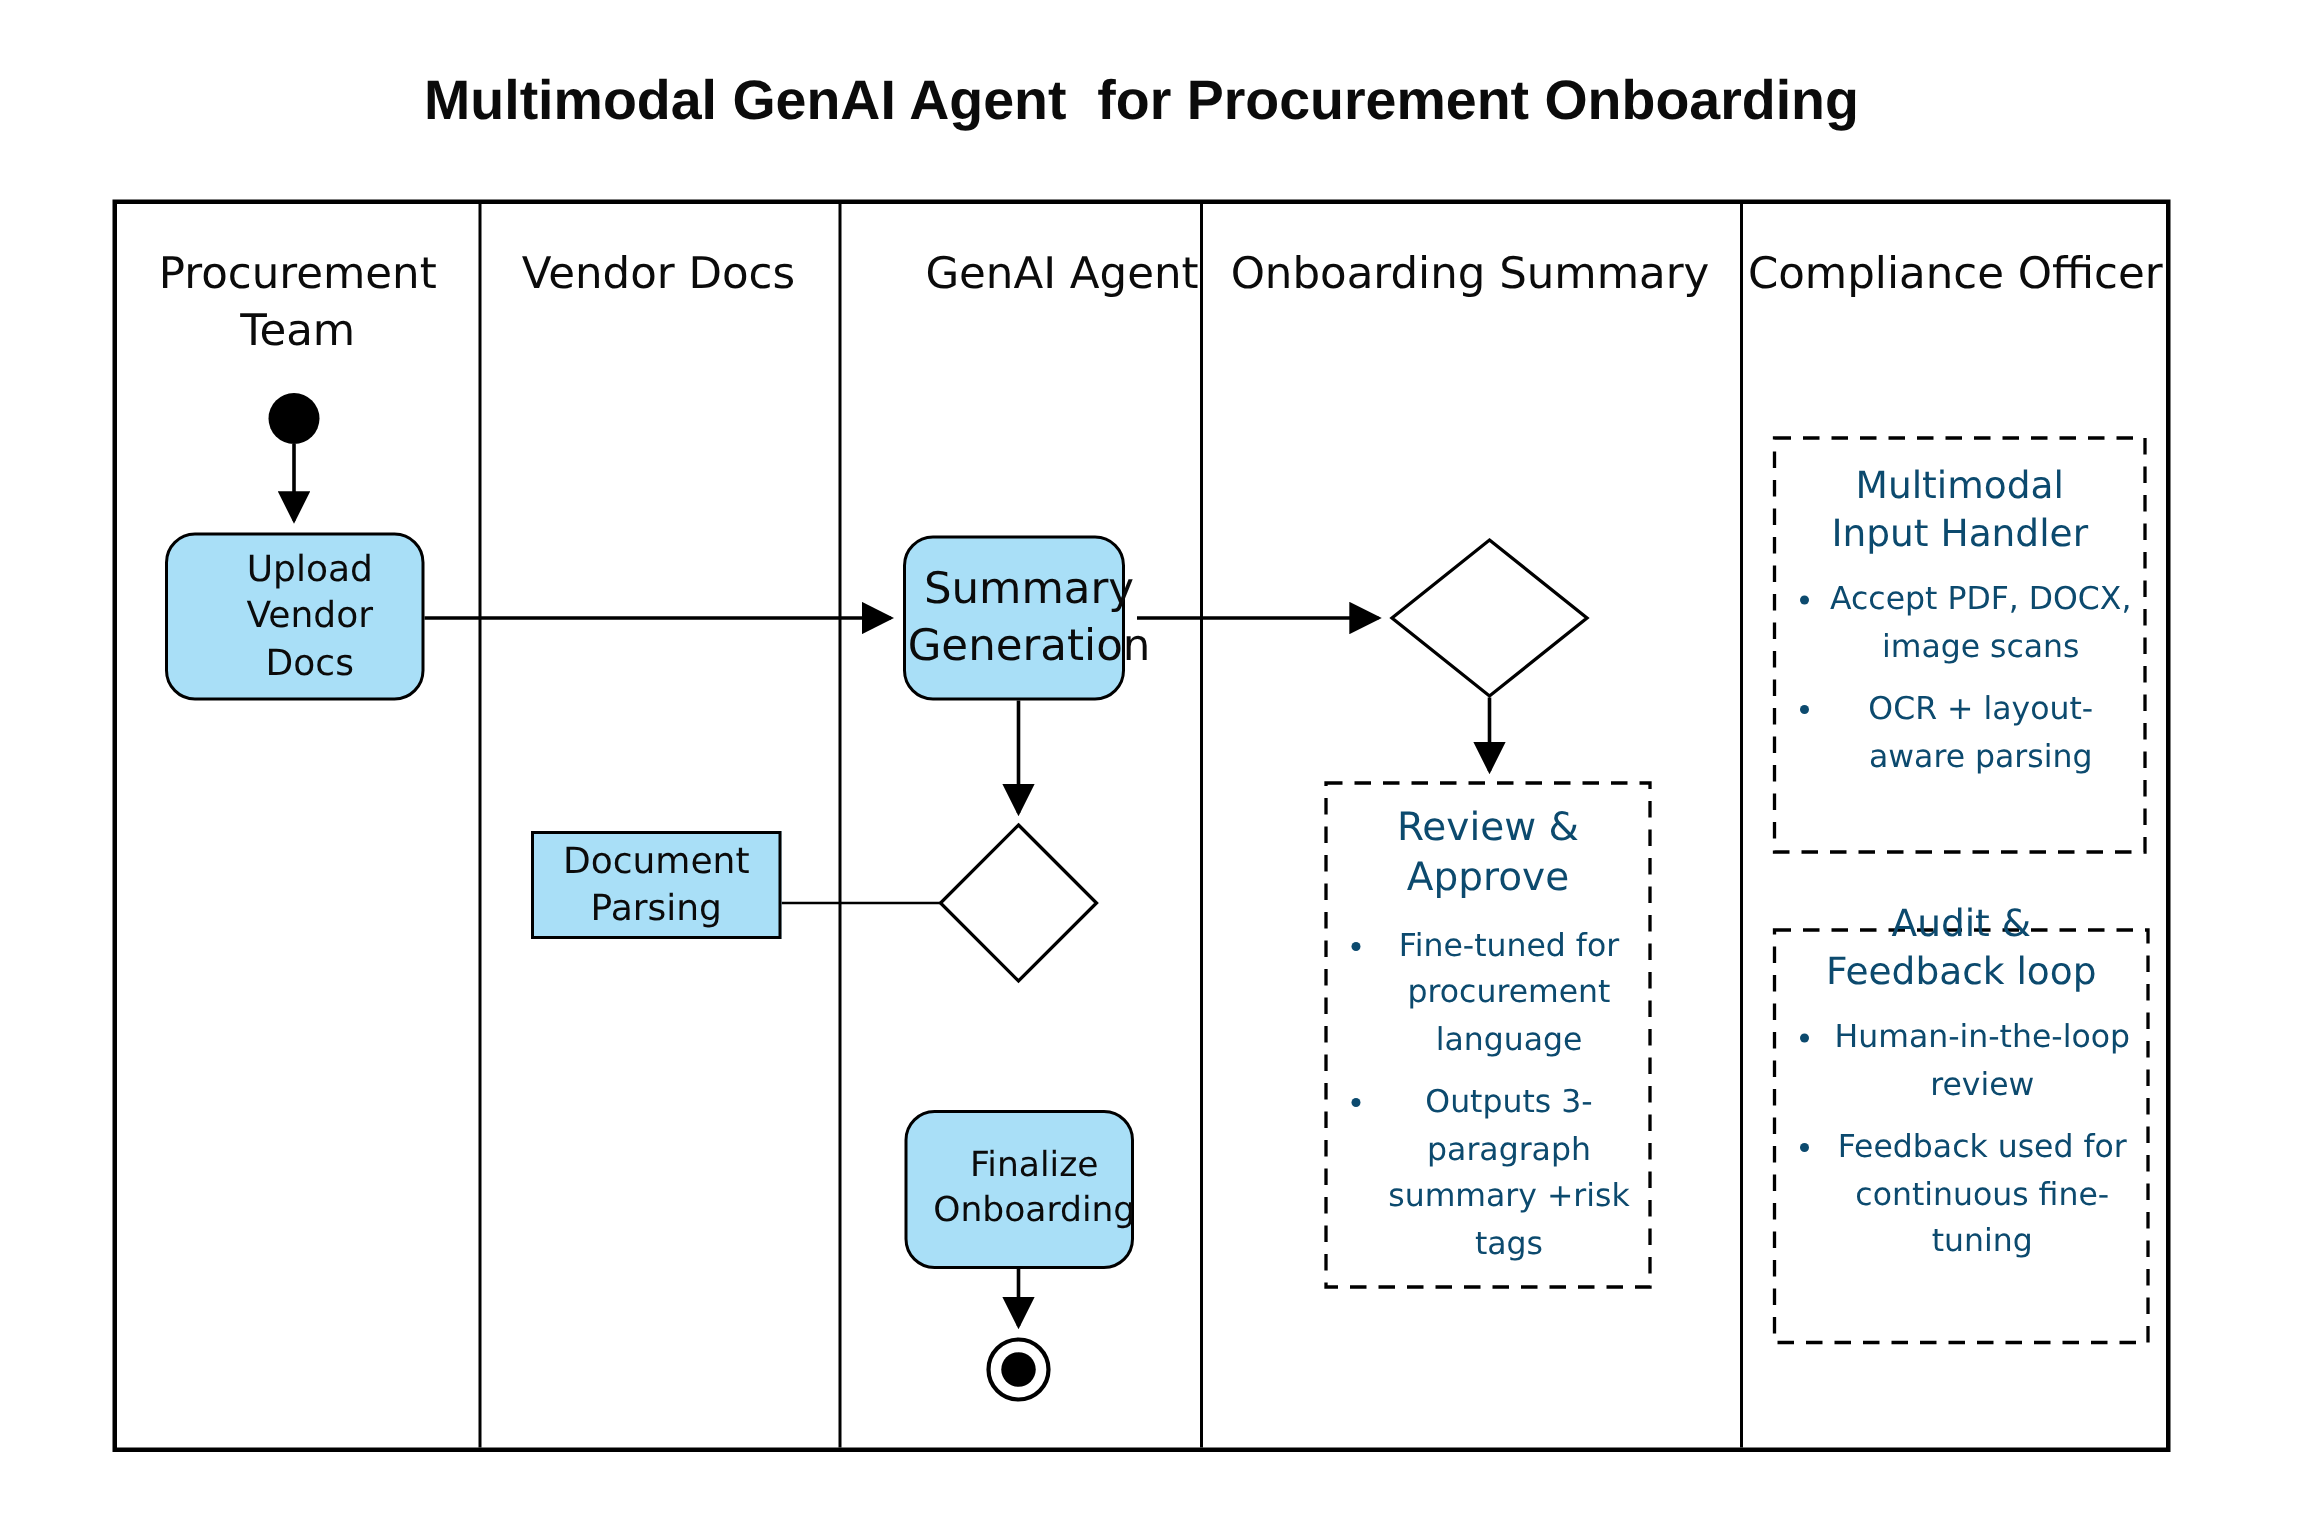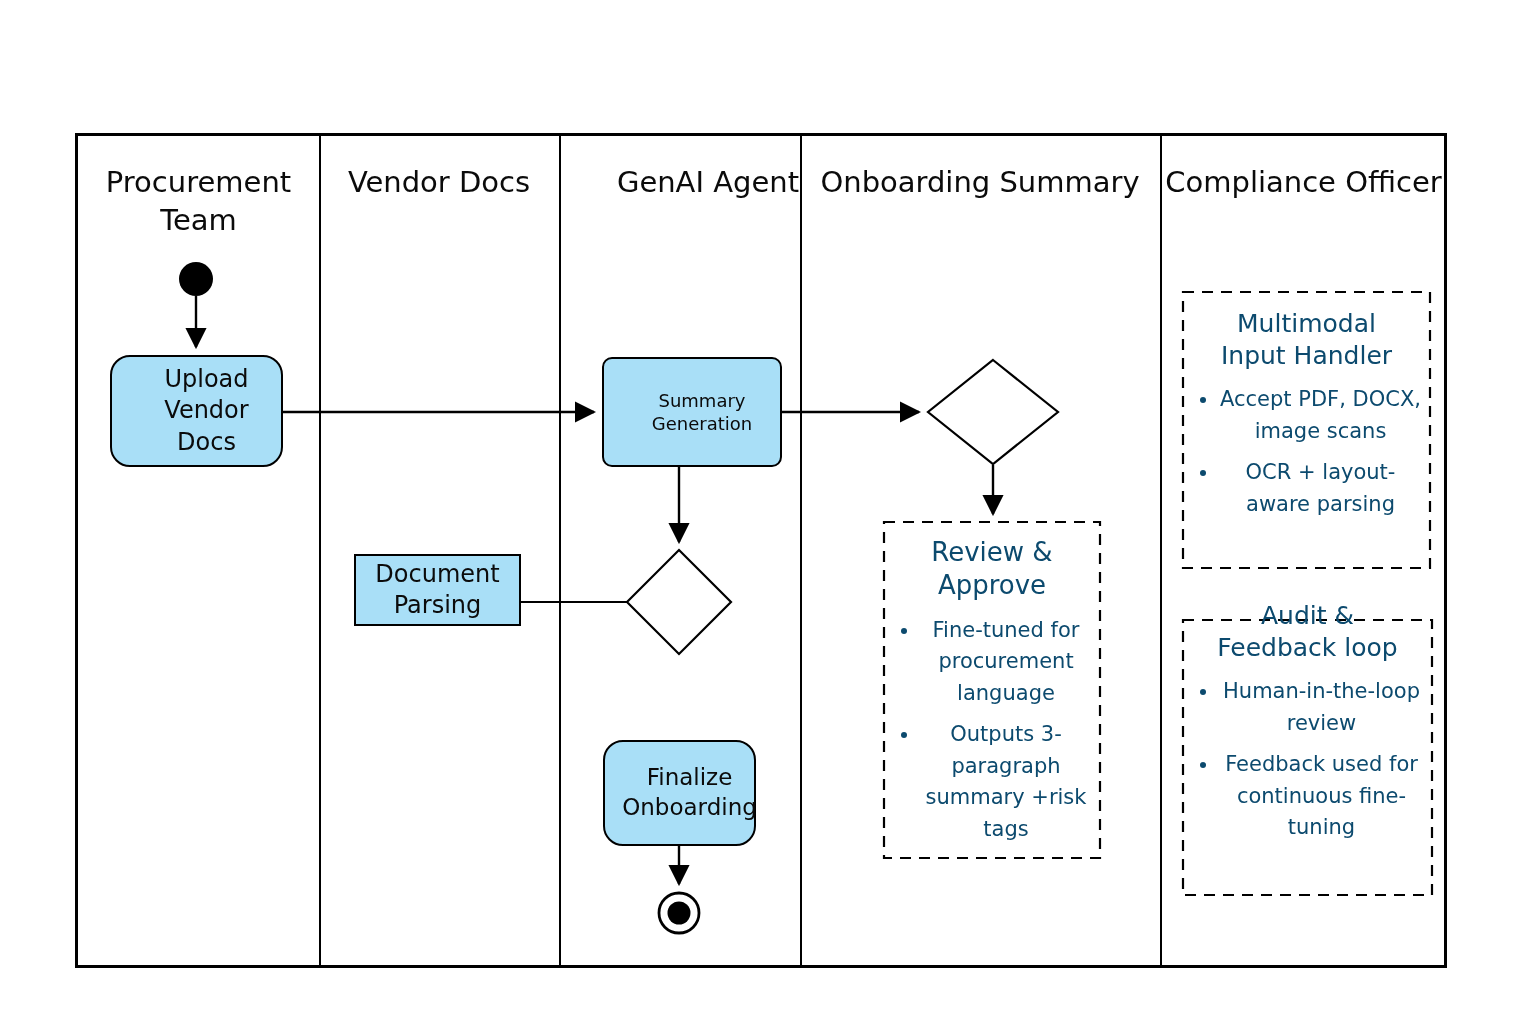--- a/index.html
+++ b/index.html
@@ -102,20 +102,21 @@
   }
   .note ul li { margin-bottom: 10px; }
   .note.compliance .note-title { font-size: 25px; margin-top: 16px; }
   .note.compliance ul { font-size: 21px; }
 </style>
 </head>
 <body>
 
 <div id="canvas">
 
+  <div class="title">Multimodal GenAI Agent  for Procurement Onboarding</div>
 
   <div class="frame">
     <div class="lane-divider" style="left:241px"></div>
     <div class="lane-divider" style="left:481px"></div>
     <div class="lane-divider" style="left:722px"></div>
     <div class="lane-divider" style="left:1082px"></div>
 
     <div class="lane-header" style="left:0; width:241px">Procurement
 Team</div>
     <div class="lane-header" style="left:241px; width:240px">Vendor Docs</div>
@@ -155,21 +156,21 @@
     <circle cx="679" cy="913" r="11.5" fill="#000000"></circle>
 
     <rect x="884" y="522" width="216" height="336" fill="none" stroke="#000000" stroke-width="2.2" stroke-dasharray="11 8"></rect>
     <rect x="1183" y="292" width="247" height="276" fill="none" stroke="#000000" stroke-width="2.2" stroke-dasharray="11 8"></rect>
     <rect x="1183" y="620" width="249" height="275" fill="none" stroke="#000000" stroke-width="2.2" stroke-dasharray="11 8"></rect>
   </svg>
 
   <div class="activity rounded" style="left:110px; top:355px; width:173px; height:112px;">Upload
 Vendor Docs</div>
 
-  <div class="activity rounded" style="left:602px; top:357px; width:180px; height:110px; font-size:18px;border-radius:10px;">Summary
+  <div class="activity rounded" style="left:602px; top:357px; width:148px; height:110px; font-size:29px;">Summary
 Generation</div>
 
   <div class="activity" style="left:354px; top:554px; width:167px; height:72px;">Document
 Parsing</div>
 
   <div class="activity rounded" style="left:603px; top:740px; width:153px; height:106px; font-size:23px;">Finalize
 Onboarding</div>
 
   <div class="note" style="left:884px; top:522px; width:216px; height:336px;">
     <div class="note-title">Review &amp;

